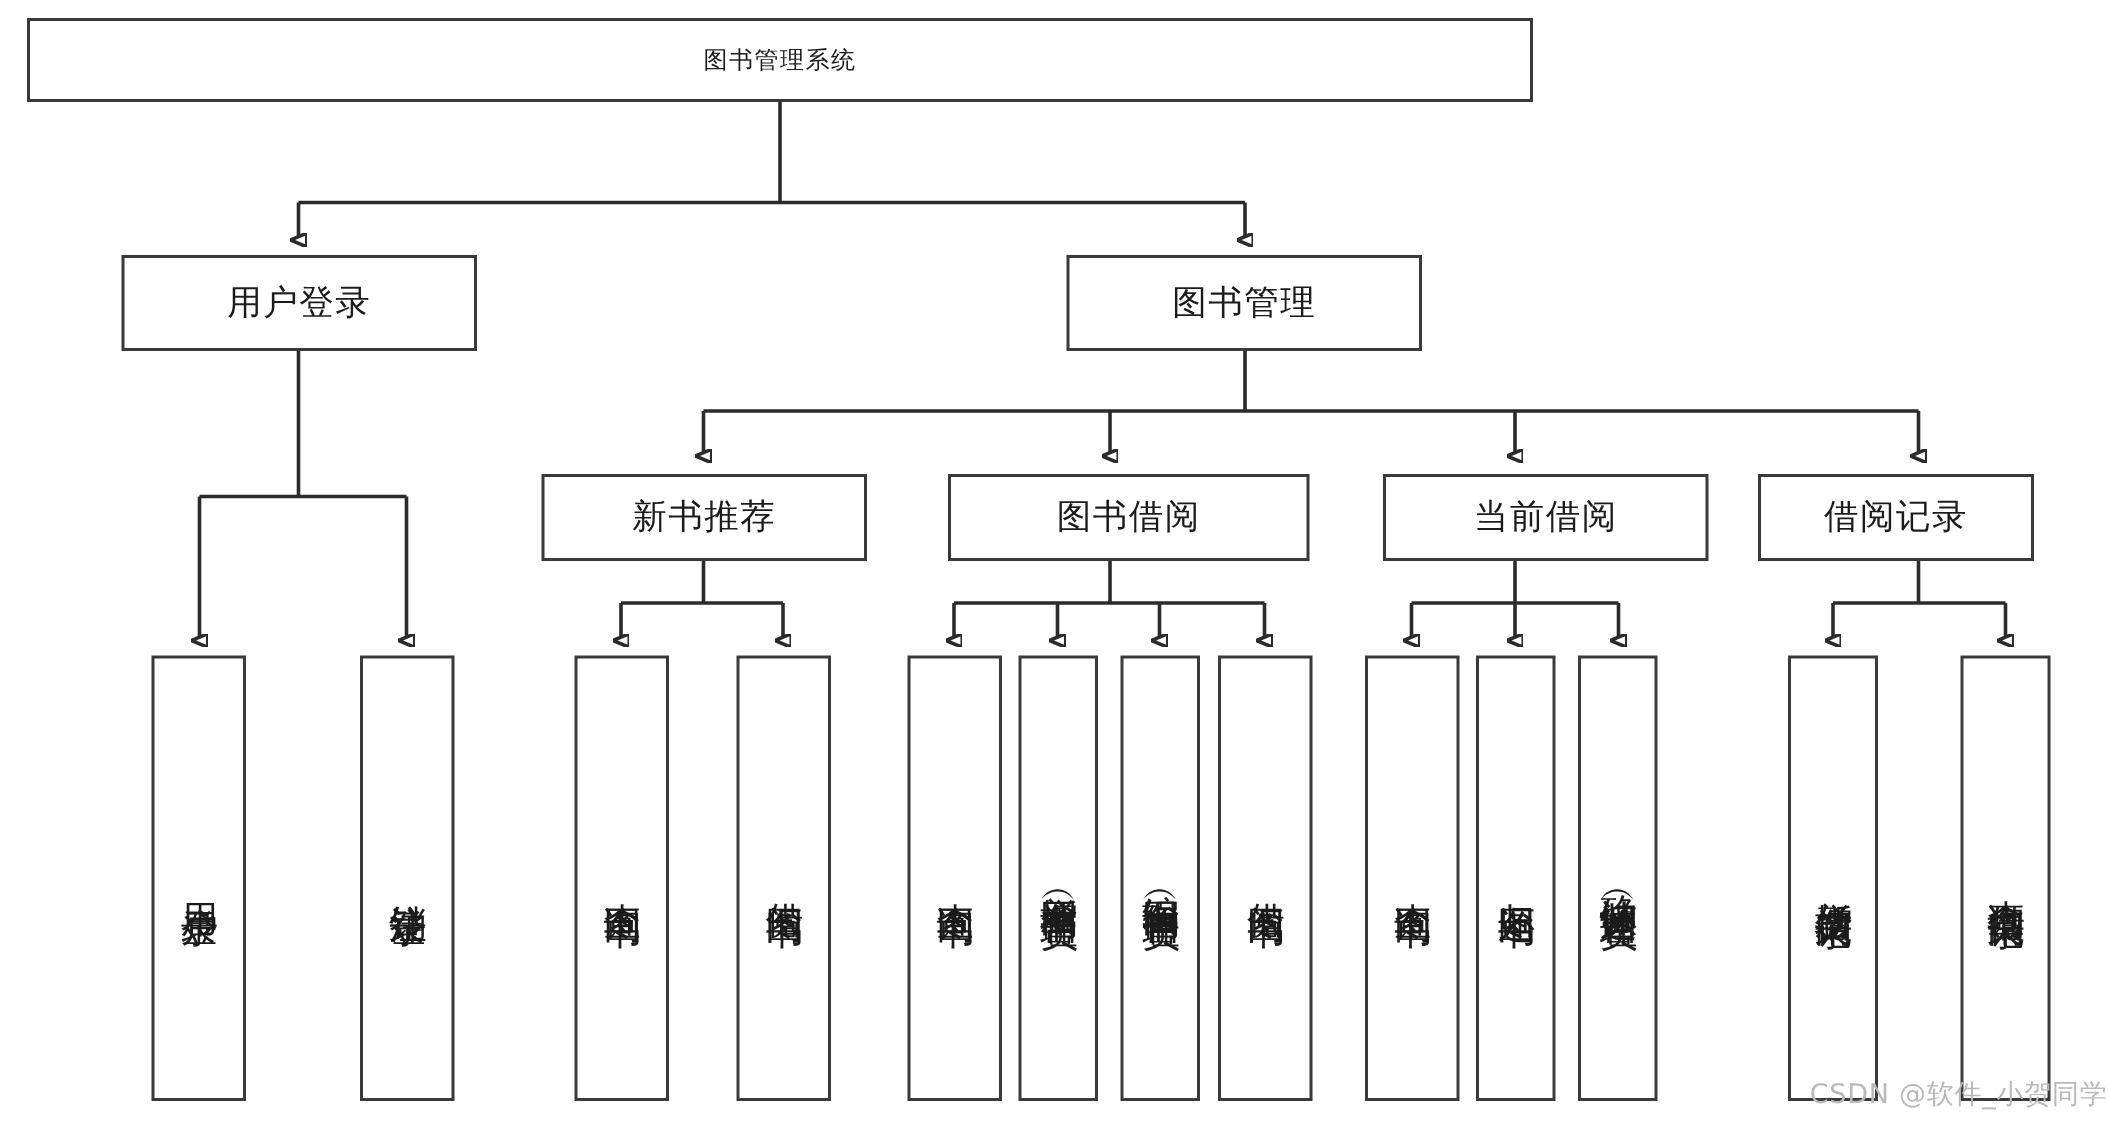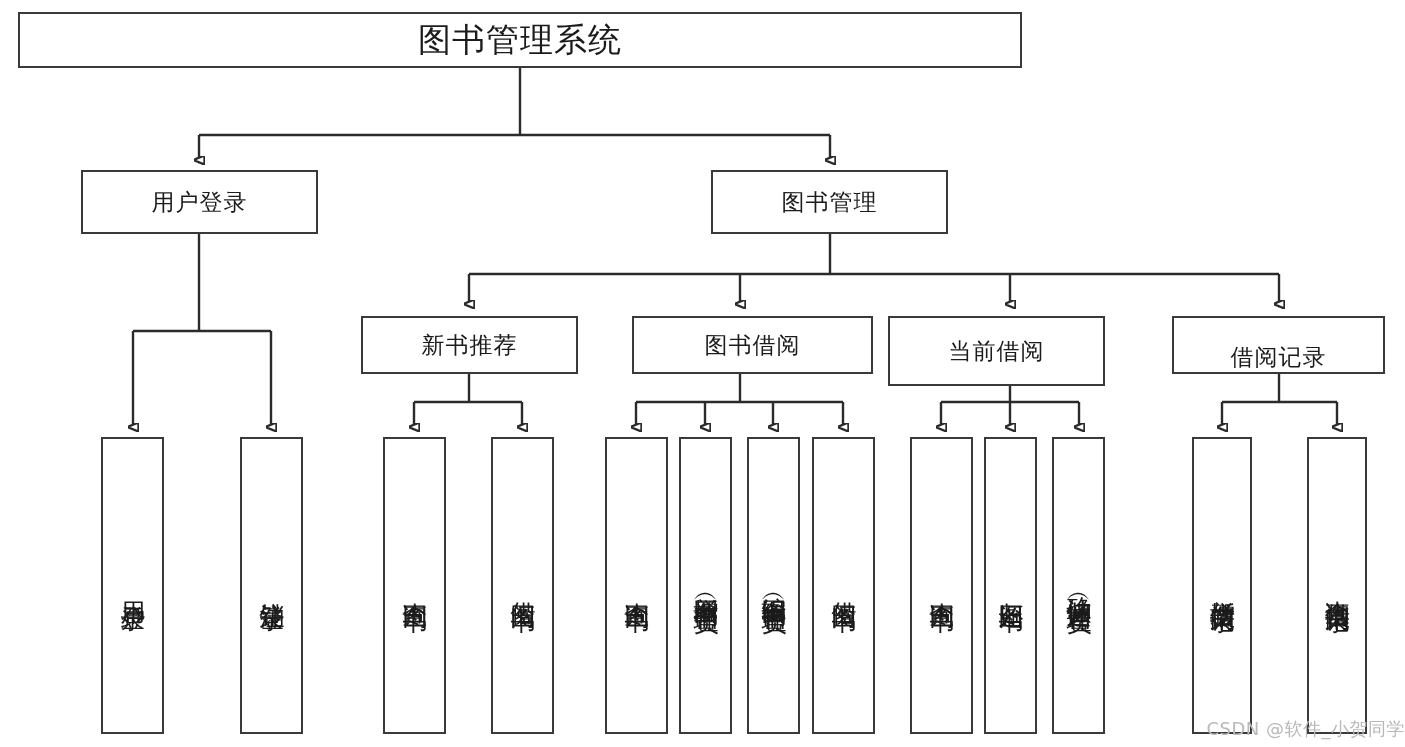--- a/index.html
+++ b/index.html
@@ -26,21 +26,21 @@
     align-items: center;
     justify-content: center;
     color: #1b1b1b;
   }
   .node .label {
     font-size: 23px;
     line-height: 1.25;
     letter-spacing: 1px;
     white-space: nowrap;
   }
-  .node.root .label { font-size: 33px; }
+  .node.root .label { font-size: 16px; }
   .node.vert {
     align-items: center;
     justify-content: center;
   }
   .node.vert .label {
     writing-mode: vertical-rl;
     text-orientation: upright;
     font-size: 25px;
     line-height: 1.12;
     letter-spacing: 2px;
@@ -134,24 +134,24 @@
   <div class="node" style="left:361px; top:316px; width:217px; height:58px;">
     <span class="label">新书推荐</span>
   </div>
 
   <div class="node" style="left:711px; top:170px; width:237px; height:64px;">
     <span class="label">图书管理</span>
   </div>
   <div class="node" style="left:632px; top:316px; width:241px; height:58px;">
     <span class="label">图书借阅</span>
   </div>
-  <div class="node" style="left:888px; top:316px; width:217px; height:70px;">
+  <div class="node" style="left:922px; top:316px; width:217px; height:58px;">
     <span class="label">当前借阅</span>
   </div>
-  <div class="node" style="left:1172px; top:316px; width:213px; height:58px;align-items:flex-end;">
+  <div class="node" style="left:1172px; top:316px; width:184px; height:58px;">
     <span class="label">借阅记录</span>
   </div>
 
   <div class="node vert" style="left:101px; top:437px; width:63px; height:297px;">
     <span class="label">用户登录</span>
   </div>
   <div class="node vert" style="left:240px; top:437px; width:63px; height:297px;">
     <span class="label">注销登录</span>
   </div>
 

